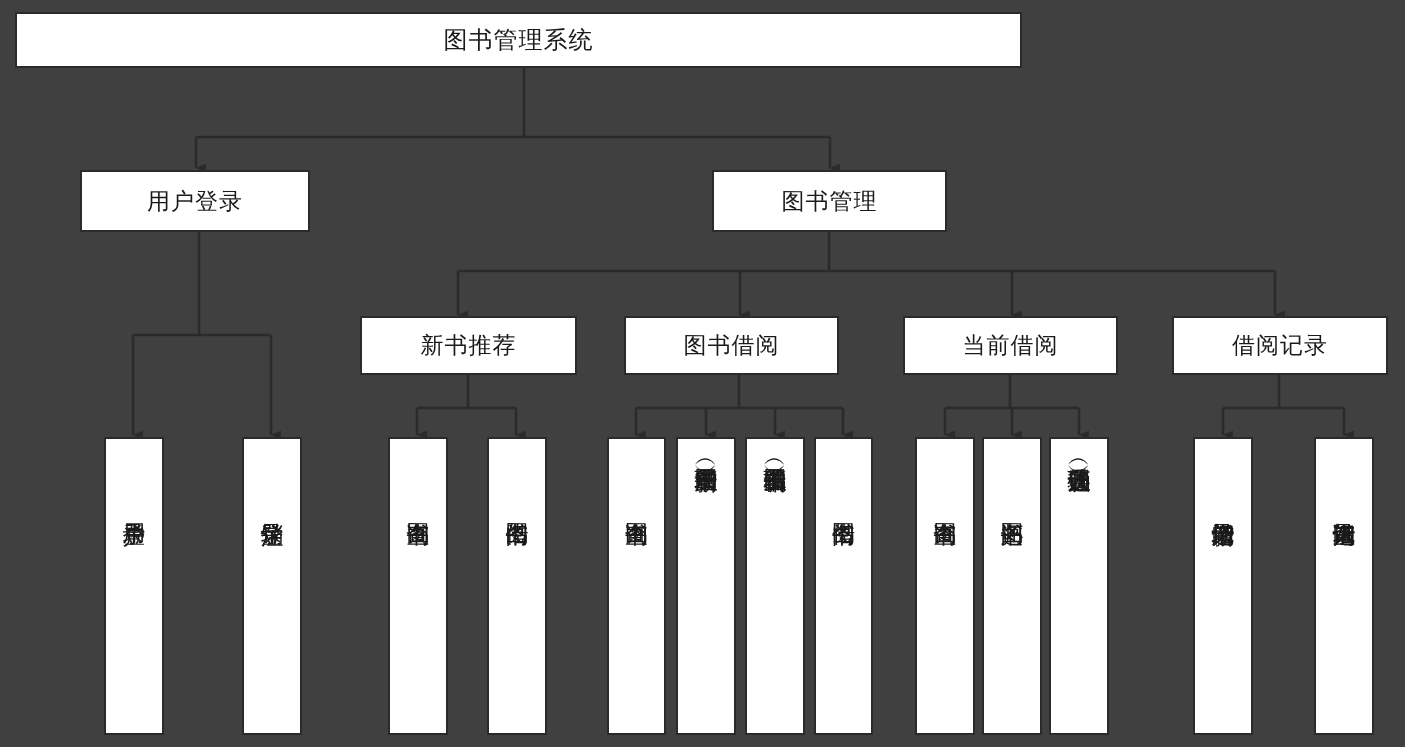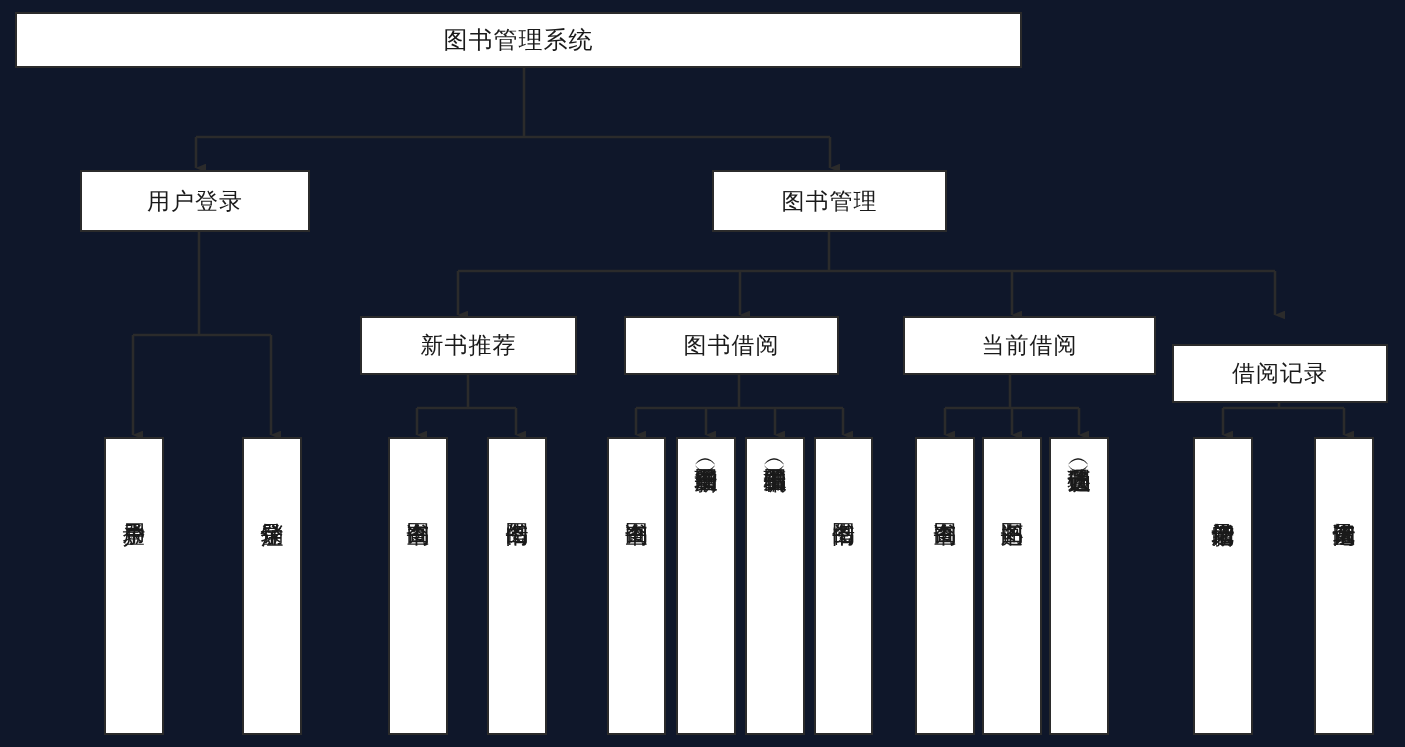--- a/index.html
+++ b/index.html
@@ -8,21 +8,21 @@
     padding: 0;
     background: #ffffff;
   }
   body {
     font-family: "DejaVu Sans", "Liberation Sans", sans-serif;
   }
   #diagram-root {
     position: relative;
     width: 1405px;
     height: 747px;
-    background: #0f172a;
+    background: #404040;
     overflow: hidden;
   }
   #diagram-svg {
     position: absolute;
     left: 0;
     top: 0;
     width: 1405px;
     height: 747px;
   }
   .node {
@@ -144,24 +144,24 @@
   <div class="node horiz" style="left:712px; top:170px; width:235px; height:62px;">
     <span>图书管理</span>
   </div>
 
   <div class="node horiz" style="left:360px; top:316px; width:217px; height:59px;">
     <span>新书推荐</span>
   </div>
   <div class="node horiz" style="left:624px; top:316px; width:215px; height:59px;">
     <span>图书借阅</span>
   </div>
-  <div class="node horiz" style="left:903px; top:316px; width:253px; height:59px;">
+  <div class="node horiz" style="left:903px; top:316px; width:215px; height:59px;">
     <span>当前借阅</span>
   </div>
-  <div class="node horiz" style="left:1172px; top:316px; width:216px; height:59px;margin-top:28px;">
+  <div class="node horiz" style="left:1172px; top:316px; width:216px; height:59px;">
     <span>借阅记录</span>
   </div>
 
   <div class="node leaf leaf-mid" style="left:104px; top:437px; width:60px; height:298px;">
     <span class="vtext">用户登录</span>
   </div>
   <div class="node leaf leaf-mid" style="left:242px; top:437px; width:60px; height:298px;">
     <span class="vtext">注销登录</span>
   </div>
 

